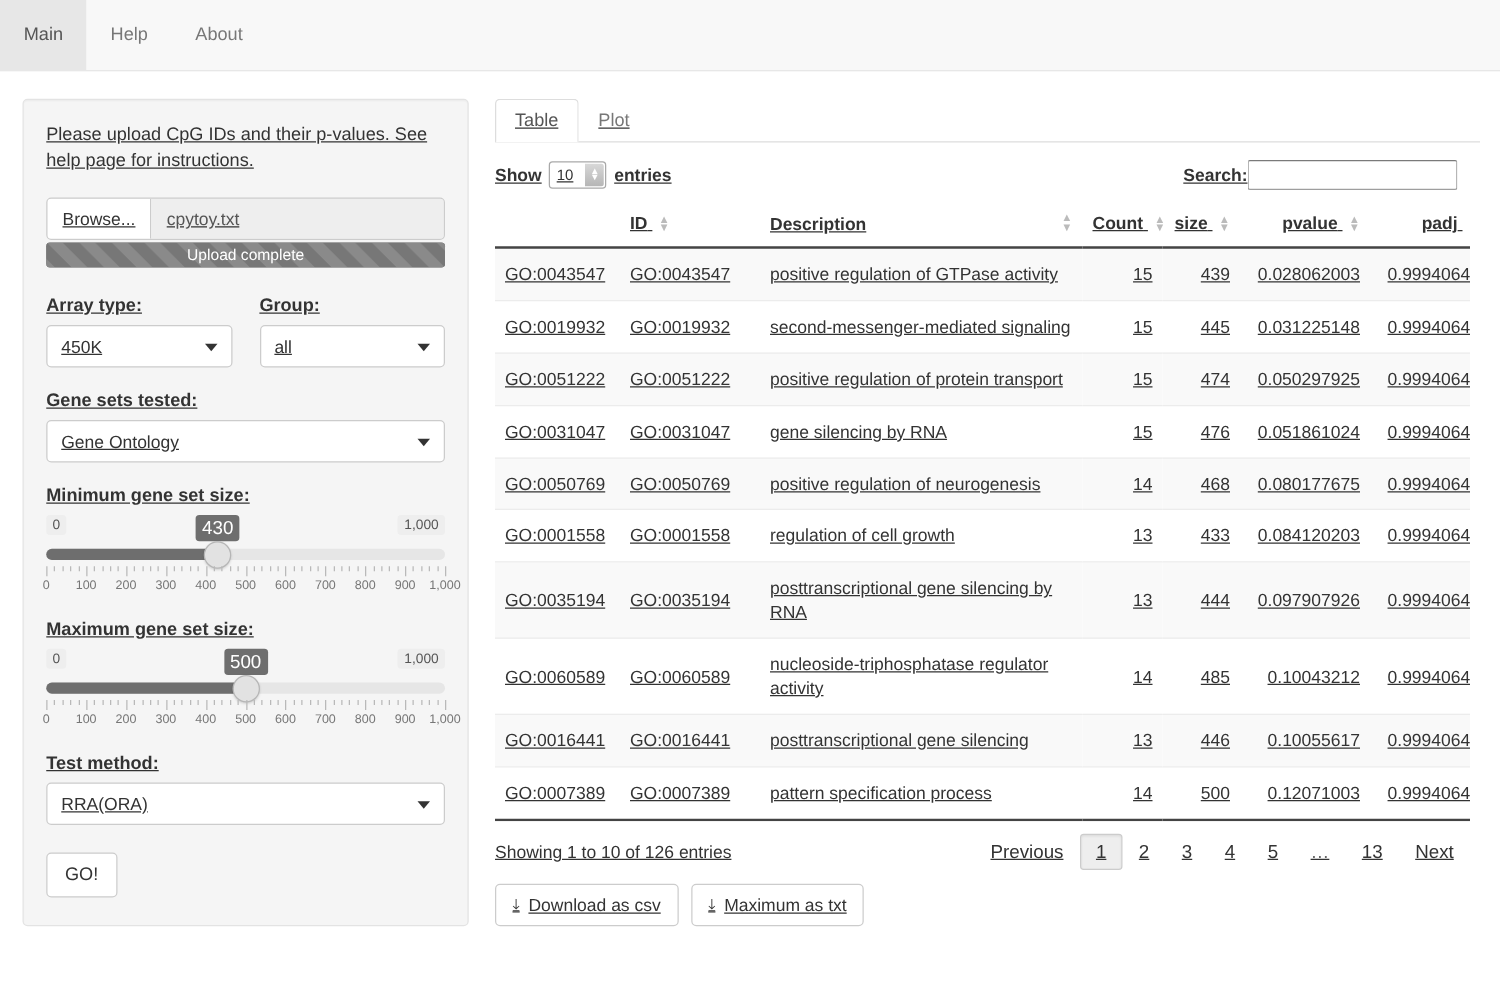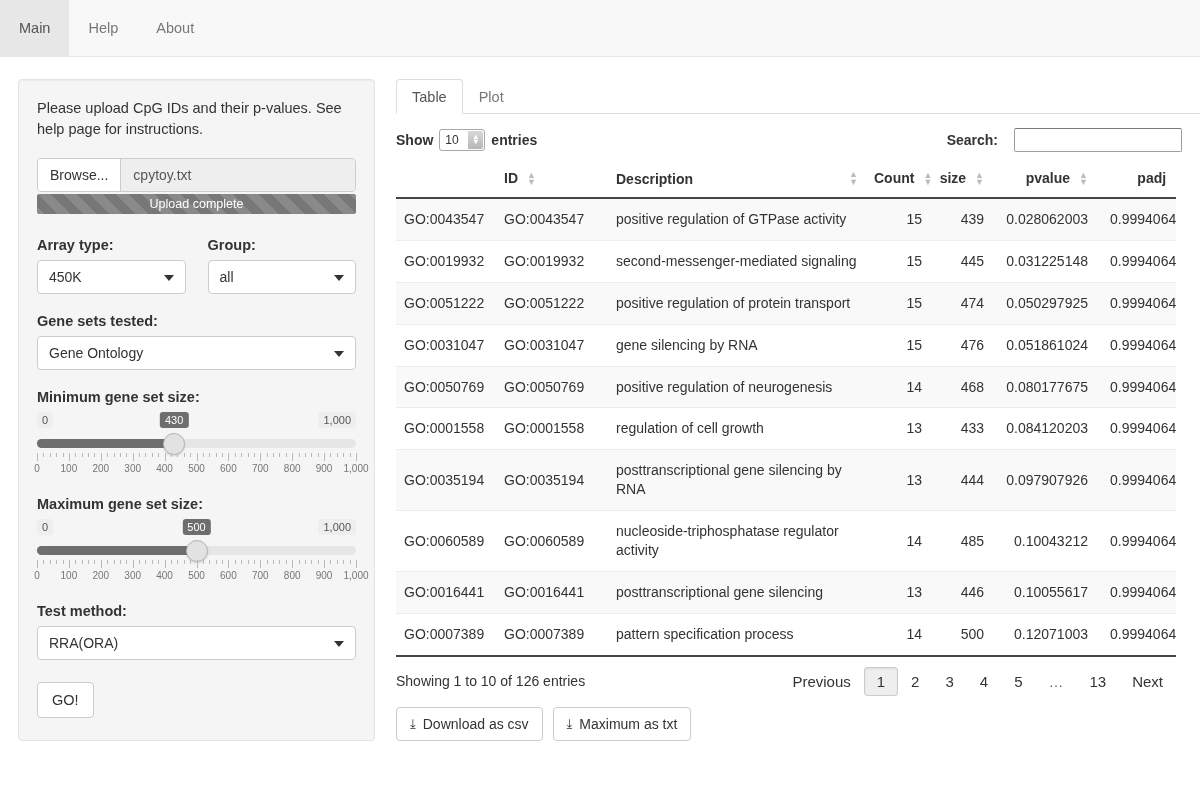--- a/index.html
+++ b/index.html
@@ -34,22 +34,23 @@
     font-size: 14.5px;
     color: #777777;
     cursor: pointer;
     text-decoration: none;
   }
   .nav-link.active { background: #e7e7e7; color: #555555; }
 
   
   .page {
     display: flex;
-    padding: 22px 0 0 0;
+    padding: 22px 16px 0 0;
     height: 745px;
+    text-decoration: underline;
   }
   .sidebar-col { width: 390px; padding: 0 15px 0 18px; }
   .main-col    { flex: 1; padding: 0 0 0 6px; position: relative; }
 
   
   .well {
     background: #f5f5f5;
     border: 1px solid #e3e3e3;
     border-radius: 4px;
     padding: 18px 18px 22px 18px;
@@ -148,21 +149,21 @@
     border-radius: 3px;
     background: #eeeeee;
     color: #555555;
     white-space: nowrap;
   }
   .pip.left  { left: 0; }
   .pip.right { right: 0; }
   .pip.handle-lbl {
     background: #6e6e6e; color: #ffffff;
     transform: translateX(-50%);
-    font-size: 11px;
+    font-size: 15px;
   }
   .slider-track-wrap { position: relative; height: 16px; }
   .slider-track {
     position: absolute; top: 4px; left: 0; right: 0;
     height: 9px; border-radius: 5px;
     background: #e6e6e6;
   }
   .slider-fill {
     position: absolute; top: 4px; left: 0;
     height: 9px; border-radius: 5px 0 0 5px;
@@ -258,21 +259,21 @@
     position: absolute; right: 1px; top: 1px; bottom: 1px;
     width: 15px;
     background: linear-gradient(#d8d8d8,#b6b6b6);
     border-radius: 0 2px 2px 0;
     display: flex; flex-direction: column;
     align-items: center; justify-content: center;
     line-height: .6;
     color: #ffffff; font-size: 8px;
   }
   .search-wrap {
-    display: flex; align-items: center; gap: 16px;
+    display: flex; align-items: center; gap: 0;
     font-size: 14px; font-weight: bold; color: #333;
   }
   .search-input {
     width: 168px; height: 24px;
     border: 1px solid #9e9e9e;
     border-top-color: #7a7a7a;
     background: #ffffff;
     border-radius: 2px;
   }
 

